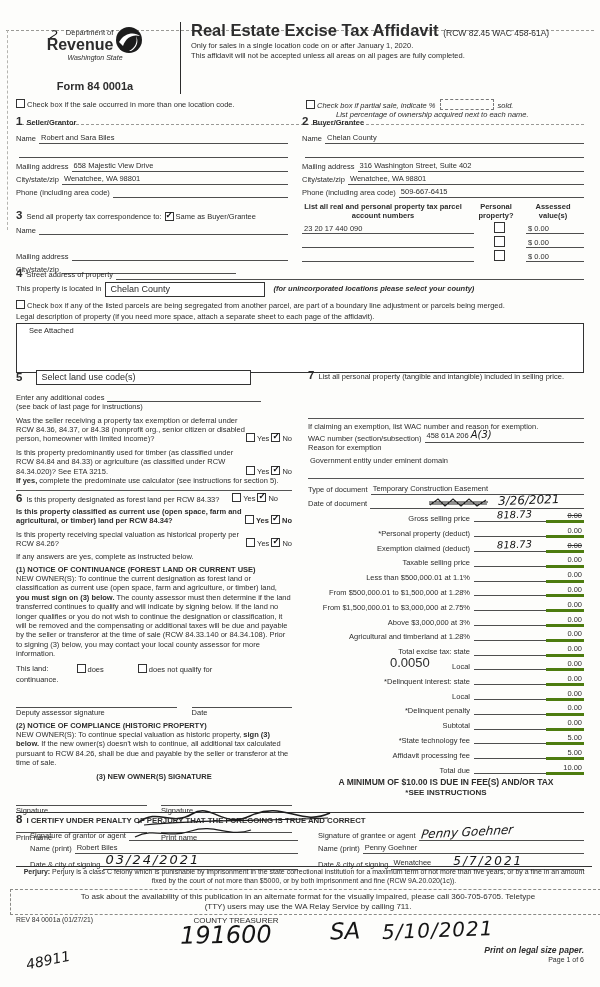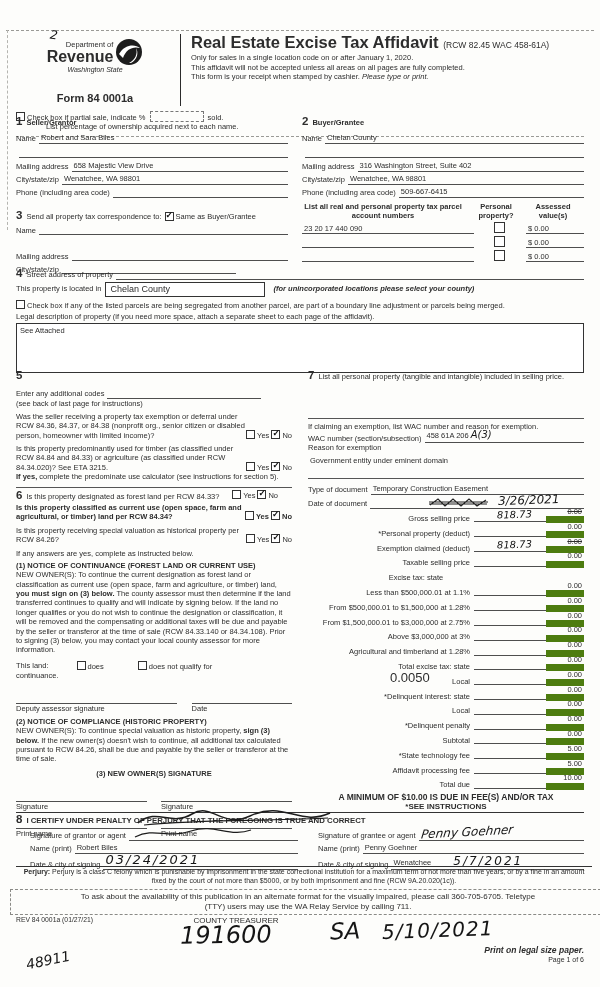--- a/index.html
+++ b/index.html
@@ -19,38 +19,38 @@
   
   .hdr{display:flex;}
   .logoBlk{width:158px;flex:none;text-align:center;padding-top:4px;}
   .titleBlk{flex:1;border-left:1.5px solid #2b2b2b;padding-left:10px;margin-left:6px;}
   .bigTitle{font-size:16.5px;font-weight:bold;line-height:1.05;}
   .titleSuffix{font-size:8.5px;font-weight:normal;}
   
   .mrow{display:flex;align-items:flex-end;height:14.8px;position:relative;}
   .msp{flex:1;}
   .mlead{width:72px;border-bottom:1px solid #4e4e4e;margin:0 0 1px 4px;flex:none;}
-  .mval{width:36px;flex:none;text-align:right;border-bottom:7px solid #4d7c0f;padding:0 2px 0 0;}
+  .mval{width:36px;flex:none;text-align:right;border-bottom:3px solid #4d7c0f;padding:0 2px 0 0;}
   .struck{text-decoration:line-through;}
   .mhand{position:absolute;right:52px;bottom:2px;font-size:10px;transform:rotate(-2deg);}
   .boxfield{border:1px solid #333;padding:1px 4px;background:#fff;}
   .dashline{border-top:1px dashed #9a9a96;}
   .colrule{border-top:1px solid #555;}
   .sigsvg{display:block;}
 </style>
 </head>
 <body>
 
 <div class="page">
 
   <div class="abs dashline" style="left:6px;top:30px;width:588px;"></div>
   <div class="abs" style="left:7px;top:30px;height:200px;border-left:1px dashed #b5b5b0;"></div>
   <div class="abs hand" style="left:50px;top:28px;font-size:12px;transform:rotate(8deg);">2</div>
 
-  <div class="abs" style="left:16px;top:34px;width:568px;">
+  <div class="abs" style="left:16px;top:22px;width:568px;">
     <div class="hdr">
       <div class="logoBlk">
         <div style="display:flex;align-items:flex-start;justify-content:center;gap:2px;">
           <div style="text-align:right;padding-top:2px;">
             <div>Department of</div>
             <div class="b" style="font-size:16px;line-height:1;">Revenue</div>
           </div>
           <span>
             <svg width="28" height="28" viewBox="0 0 28 28">
                 <circle cx="14" cy="14" r="13" fill="#1c1c1c"></circle>
@@ -59,25 +59,27 @@
               </svg>
           </span>
         </div>
         <div class="i" style="font-size:7px;margin-top:-2px;">Washington State</div>
         <div class="b" style="font-size:11px;margin-top:17px;">Form 84 0001a</div>
       </div>
       <div class="titleBlk">
         <div class="bigTitle"><span>Real Estate Excise Tax Affidavit</span> <span class="titleSuffix">(RCW 82.45 WAC 458-61A)</span></div>
         <div style="margin-top:2px;">Only for sales in a single location code on or after January 1, 2020.</div>
         <div>This affidavit will not be accepted unless all areas on all pages are fully completed.</div>
-        <div><span>This form is your receipt when stamped by cashier. </span><span class="i">Please type or print.</span></div>
       </div>
     </div>
     <div style="display:flex;margin-top:5px;">
-      <div style="flex:1;">
+      <div style="width:290px;flex:none;">
+        <span class="cb"></span><span>Check box if the sale occurred in more than one location code.</span>
+      </div>
+      <div style="flex:1;font-style:italic;">
         <div>
           <span class="cb"></span><span>Check box if partial sale, indicate %</span>
           <span style="display:inline-block;width:52px;border:1px dashed #777;height:9px;vertical-align:-2px;margin:0 2px;"></span>
           <span>sold.</span>
         </div>
         <div style="padding-left:30px;">List percentage of ownership acquired next to each name.</div>
       </div>
     </div>
     <div class="dashline" style="margin-top:4px;"></div>
   </div>
@@ -179,28 +181,29 @@
         <span>Street address of property</span>
         <span class="fill"></span>
       </div>
     <div class="row" style="margin-top:2px;align-items:center;">
       <span>This property is located in</span>
       <span class="boxfield" style="width:150px;margin-left:4px;font-size:9px;"><span>Chelan County</span></span>
       <span class="b i" style="margin-left:8px;">(for unincorporated locations please select your county)</span>
     </div>
     <div style="margin-top:3px;"><span class="cb"></span><span>Check box if any of the listed parcels are being segregated from another parcel, are part of a boundary line adjustment or parcels being merged.</span></div>
     <div style="margin-top:2px;">Legal description of property (if you need more space, attach a separate sheet to each page of the affidavit).</div>
-    <div style="border:1px solid #333;height:44px;margin-top:1px;padding:2px 3px;background:#fff;"><span>See Attached</span></div>
+    <div style="border:1px solid #333;height:44px;margin-top:1px;padding:2px 12px;background:#fff;"><span>See Attached</span></div>
   </div>
 
   <div class="abs" style="left:16px;top:370px;width:568px;display:flex;">
 
     <div style="width:276px;flex:none;">
       <div class="row" style="align-items:center;">
         <span class="secnum">5</span>
+        <span class="boxfield" style="width:205px;margin-left:10px;font-size:9px;"><span>Select land use code(s)</span></span>
       </div>
       <div class="row" style="margin-top:6px;height:11px;">
           <span>Enter any additional codes</span>
           <span class="fill" style="max-width:150px;"></span>
         </div>
       <div>(see back of last page for instructions)</div>
       <div style="position:relative;margin-top:4px;padding-right:44px;">
         <span>Was the seller receiving a property tax exemption or deferral under RCW 84.36, 84.37, or 84.38 (nonprofit org., senior citizen or disabled person, homeowner with limited income)?</span>
         <span class="yesno abs" style="right:0;bottom:0;"><span class="cb"></span><span>Yes</span> <span class="cb checked"></span><span>No</span></span>
       </div>
@@ -312,23 +315,20 @@
           <span>Exemption claimed (deduct)</span>
           <span class="mlead"></span>
           <span class="mval struck">0.00</span>
           <span class="hand mhand">818.73</span>
         </div>
       <div class="mrow">
           <span class="msp"></span>
           <span>Taxable selling price</span>
           <span class="mlead"></span>
           <span class="mval">0.00</span>
-        </div>
-      <div class="mrow" style="justify-content:center;">
-          <span style="margin-right:60px;">Excise tax: state</span>
         </div>
       <div class="mrow">
           <span class="msp"></span>
           <span>Less than $500,000.01 at 1.1%</span>
           <span class="mlead"></span>
           <span class="mval">0.00</span>
         </div>
       <div class="mrow">
           <span class="msp"></span>
           <span>From $500,000.01 to $1,500,000 at 1.28%</span>

